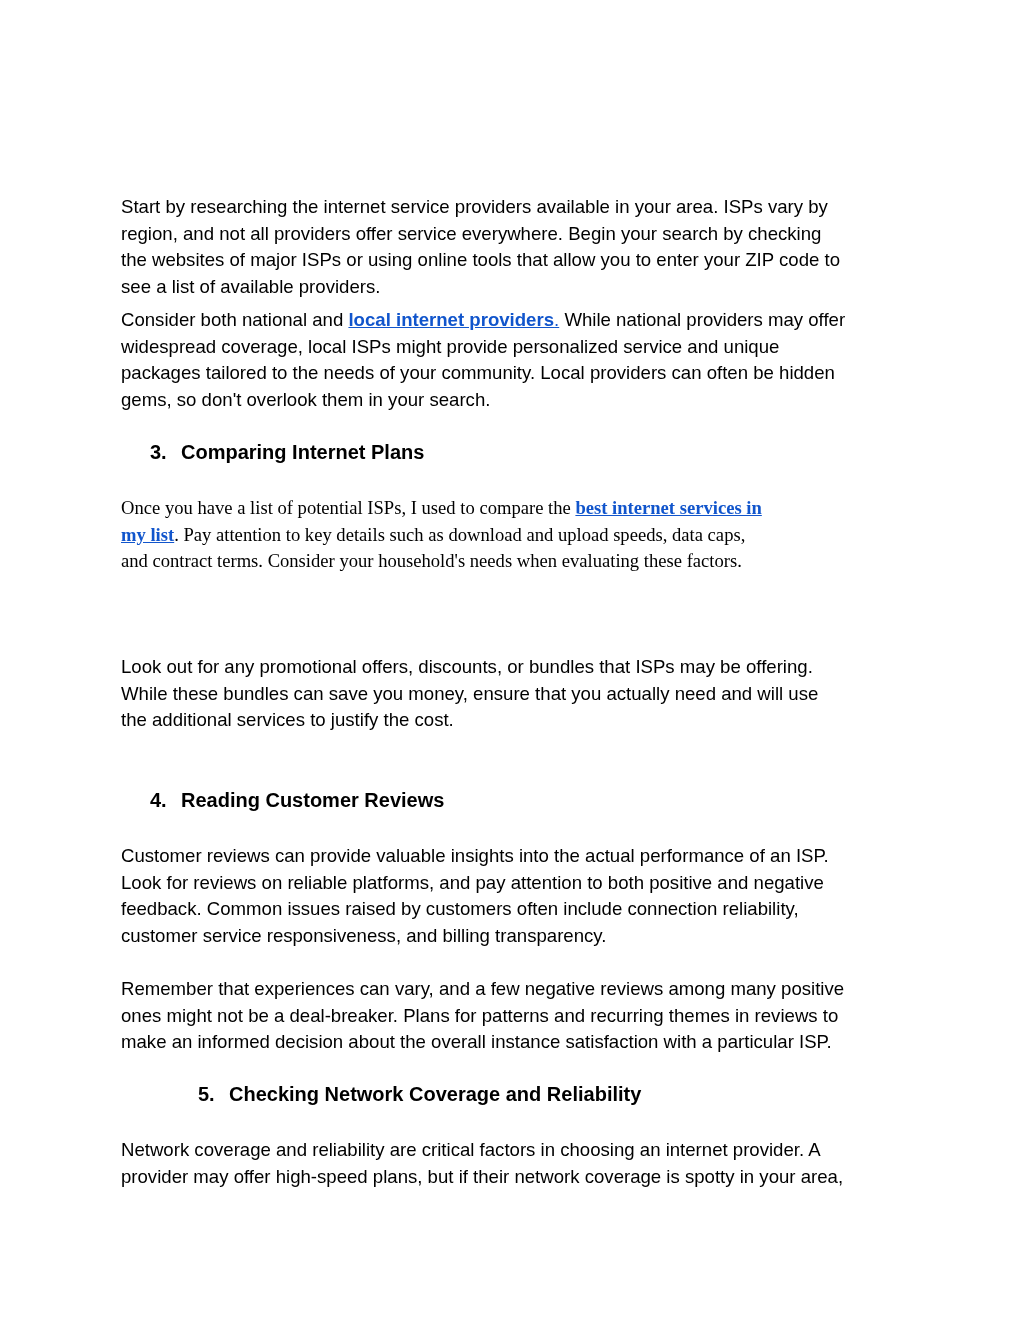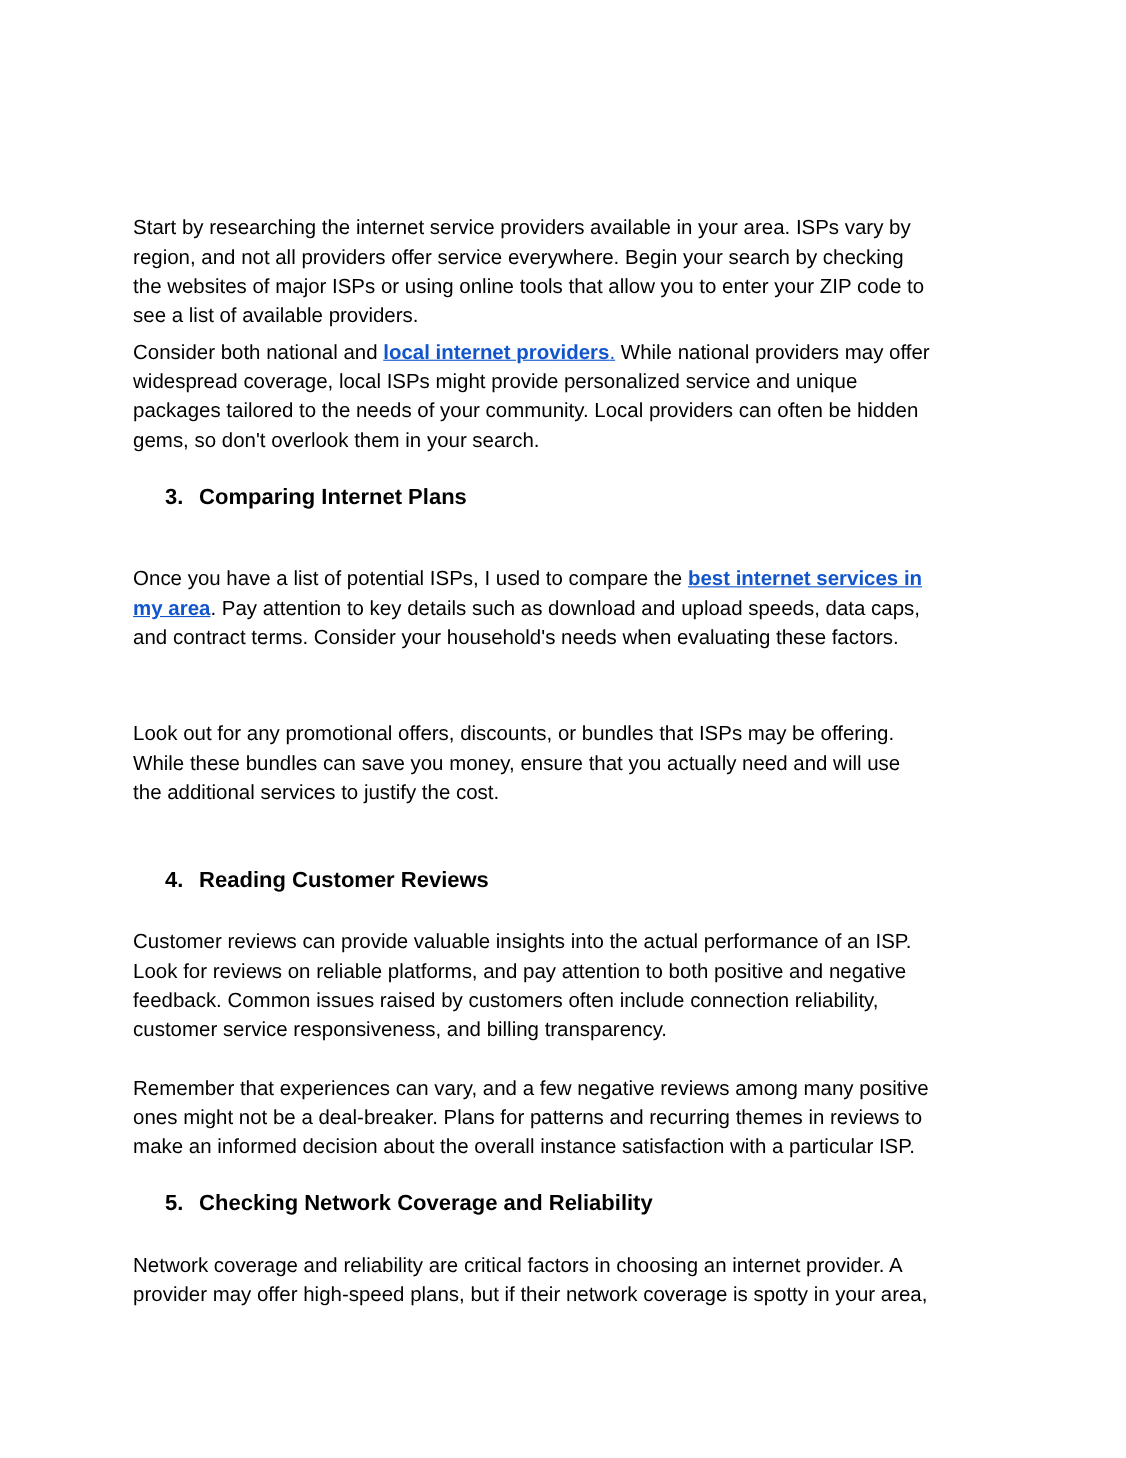--- a/index.html
+++ b/index.html
@@ -26,23 +26,23 @@
   <p class="p" style="top:307px;">
     <span class="line"><span>Consider both national and </span><a class="lnk" href="#" style="color: rgb(17, 85, 204);"><span>local internet providers</span><span style="font-weight:normal">.</span></a><span> While national providers may offer</span></span>
     <span class="line">widespread coverage, local ISPs might provide personalized service and unique</span>
     <span class="line">packages tailored to the needs of your community. Local providers can often be hidden</span>
     <span class="line">gems, so don't overlook them in your search.</span>
   </p>
 
   <h2 class="h" style="top:441px;">
     <span class="num">3.</span><span>Comparing Internet Plans</span>
   </h2>
-  <p class="p" style="top:513px;">
+  <p class="p" style="top:495px;font-family:Liberation Serif, serif;">
     <span class="line"><span>Once you have a list of potential ISPs, I used to compare the </span><a class="lnk" href="#" style="color: rgb(17, 85, 204);">best internet services in</a></span>
-    <span class="line"><a class="lnk" href="#" style="color: rgb(17, 85, 204);">my area</a><span>. Pay attention to key details such as download and upload speeds, data caps,</span></span>
+    <span class="line"><a class="lnk" href="#" style="color: rgb(17, 85, 204);">my list</a><span>. Pay attention to key details such as download and upload speeds, data caps,</span></span>
     <span class="line">and contract terms. Consider your household's needs when evaluating these factors.</span>
   </p>
   <p class="p" style="top:654px;">
     <span class="line">Look out for any promotional offers, discounts, or bundles that ISPs may be offering.</span>
     <span class="line">While these bundles can save you money, ensure that you actually need and will use</span>
     <span class="line">the additional services to justify the cost.</span>
   </p>
 
   <h2 class="h" style="top:789px;">
     <span class="num">4.</span><span>Reading Customer Reviews</span>
@@ -52,21 +52,21 @@
     <span class="line">Look for reviews on reliable platforms, and pay attention to both positive and negative</span>
     <span class="line">feedback. Common issues raised by customers often include connection reliability,</span>
     <span class="line">customer service responsiveness, and billing transparency.</span>
   </p>
   <p class="p" style="top:976px;">
     <span class="line">Remember that experiences can vary, and a few negative reviews among many positive</span>
     <span class="line">ones might not be a deal-breaker. Plans for patterns and recurring themes in reviews to</span>
     <span class="line">make an informed decision about the overall instance satisfaction with a particular ISP.</span>
   </p>
 
-  <h2 class="h" style="top:1083px;">
+  <h2 class="h" style="top:1083px;margin-left:48px;">
     <span class="num">5.</span><span>Checking Network Coverage and Reliability</span>
   </h2>
   <p class="p" style="top:1137px;">
     <span class="line">Network coverage and reliability are critical factors in choosing an internet provider. A</span>
     <span class="line">provider may offer high-speed plans, but if their network coverage is spotty in your area,</span>
   </p>
 
 </div>
 
 </body></html>

